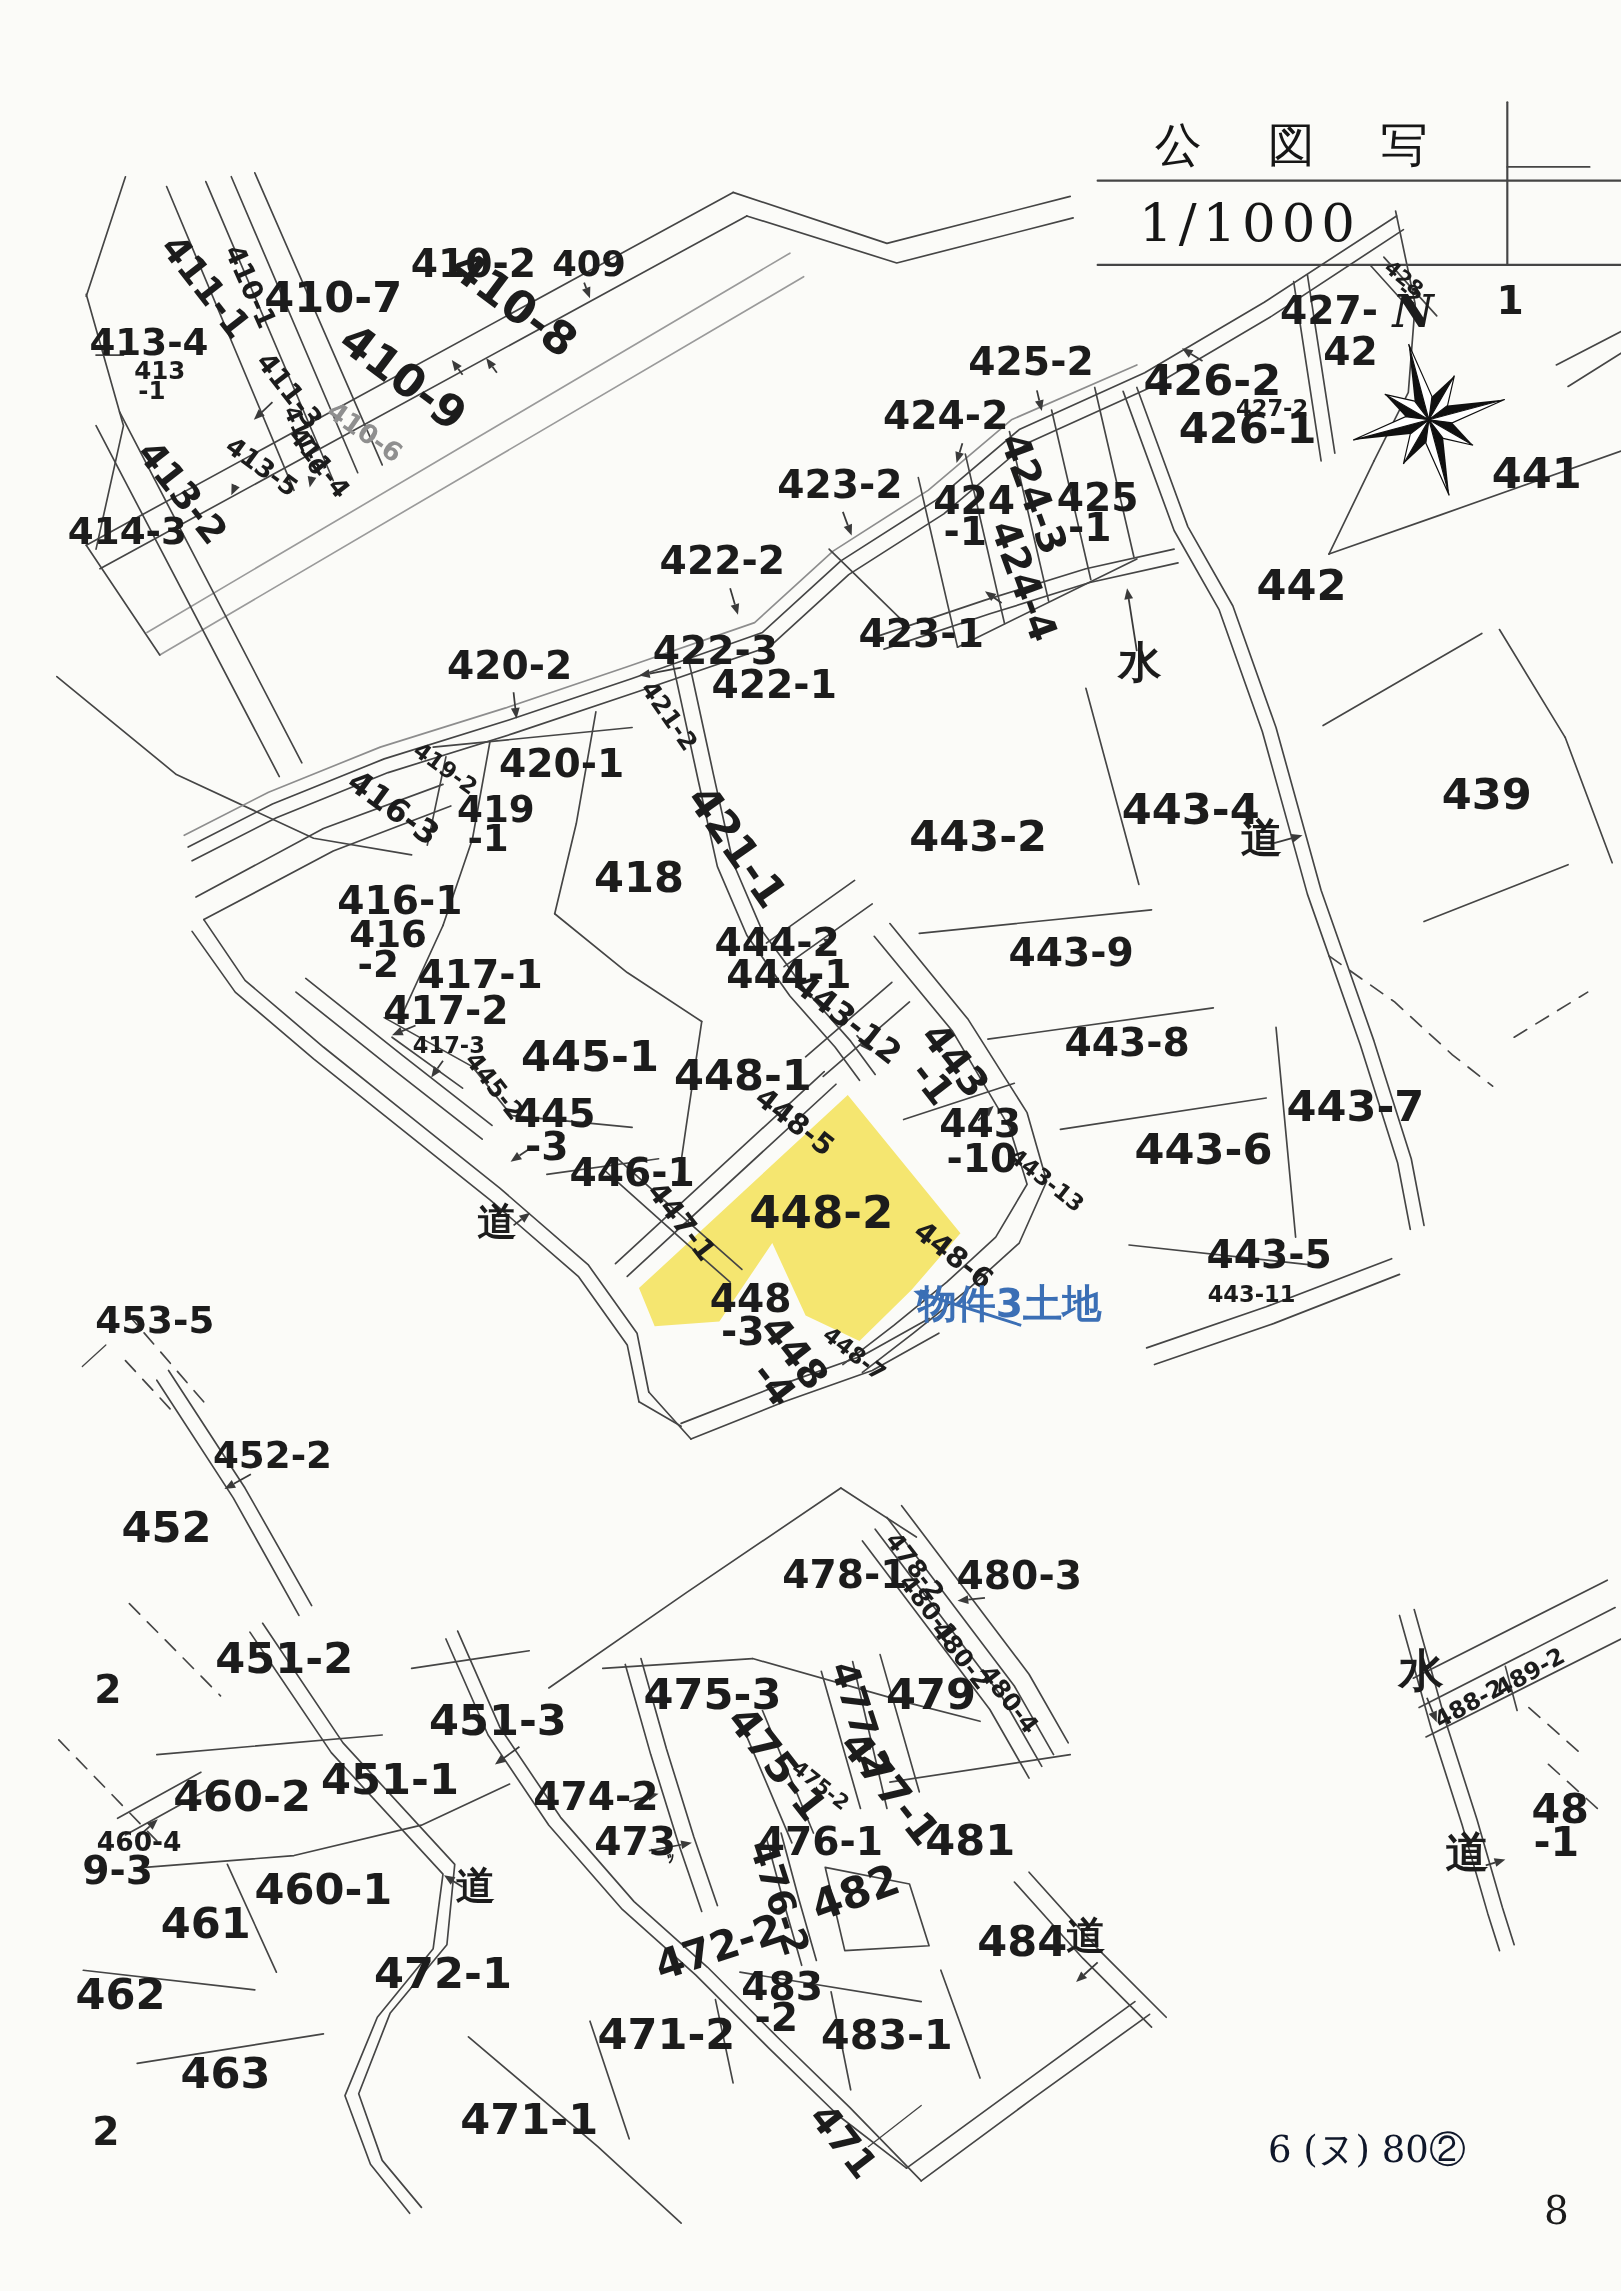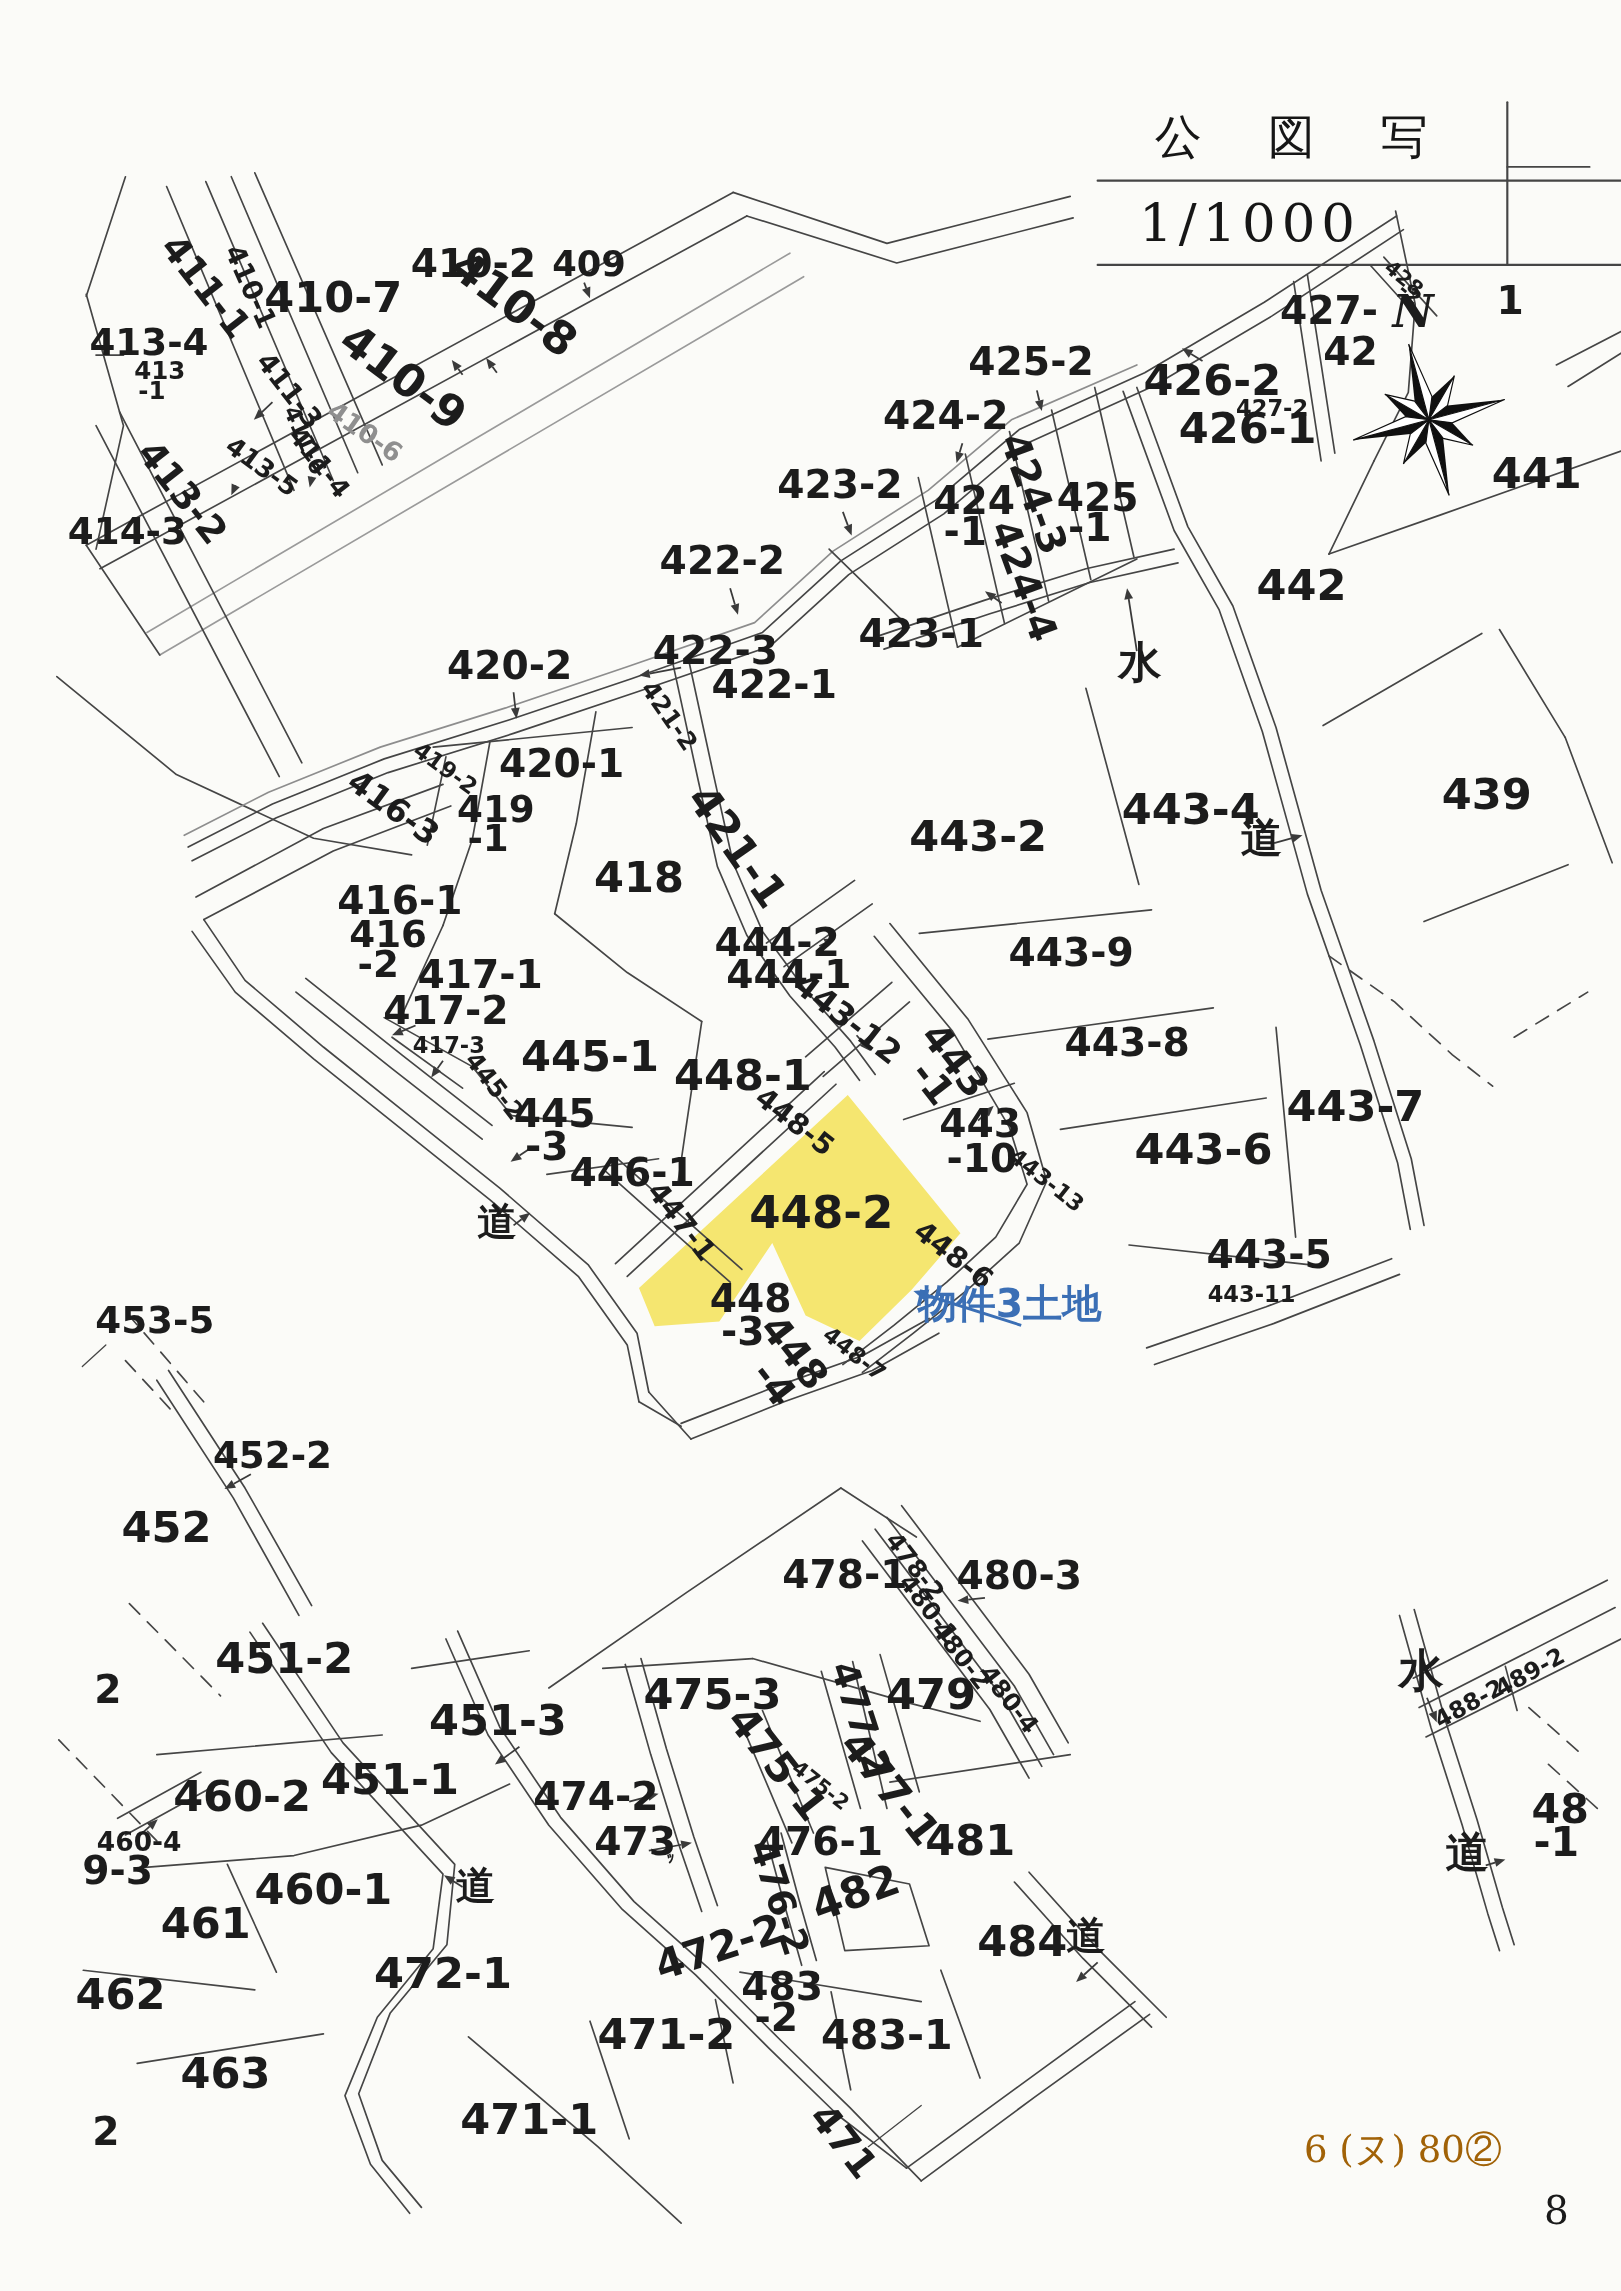--- a/index.html
+++ b/index.html
@@ -1,24 +1,24 @@
 <!DOCTYPE html>
 <html><head>
 <meta charset="utf-8">
 <style>
   html,body{margin:0;padding:0;}
   body{width:1621px;height:2292px;position:relative;background:#fbfbf8;overflow:hidden;
        font-family:"DejaVu Sans","Liberation Sans",sans-serif;}
   #map{position:absolute;left:0;top:0;}
   .title-row{position:absolute;text-align:center;color:#161616;
              font-family:"DejaVu Serif","Liberation Serif",serif;}
-  #title1{left:1098px;top:106px;width:412px;font-size:47px;letter-spacing:25.5px;}
+  #title1{left:1098px;top:114px;width:412px;font-size:47px;letter-spacing:25.5px;}
   #title2{left:1044px;top:192px;width:412px;font-size:53px;letter-spacing:5.9px;}
-  #sheet-ref{position:absolute;left:1304px;top:2125px;width:274px;font-size:37px;
-             font-family:"DejaVu Serif","Liberation Serif",serif;color:#a16207;}
+  #sheet-ref{position:absolute;left:1268px;top:2125px;width:274px;font-size:37px;
+             font-family:"DejaVu Serif","Liberation Serif",serif;color:#0f172a;}
   #page-num{position:absolute;left:1544px;top:2188px;font-size:39px;
             font-family:"DejaVu Serif","Liberation Serif",serif;color:#1a1a1a;}
 </style>
 </head>
 <body>
 
 <svg id="map" width="1621" height="2292" viewBox="0 0 1654 2338">
     <path d="M 865 1117 L 980 1258 L 930 1316 L 877 1368 L 822 1342 L 788 1268 L 734 1348 L 668 1353 L 652 1314 Z" fill="#f5e670" stroke="none"></path>
     <polyline points="88,556 748,196" fill="none" stroke="#454545" stroke-width="1.7" stroke-linecap="round" stroke-linejoin="round"></polyline>
     <polyline points="102,580 762,220" fill="none" stroke="#454545" stroke-width="1.7" stroke-linecap="round" stroke-linejoin="round"></polyline>

